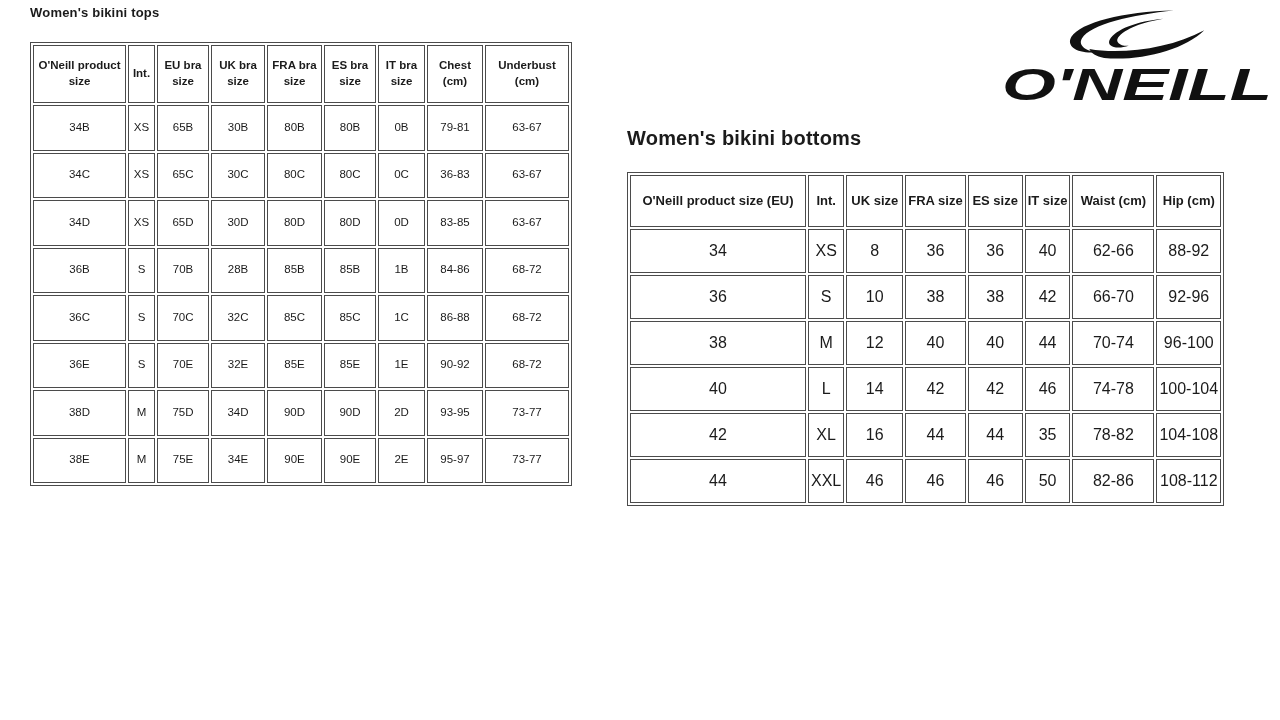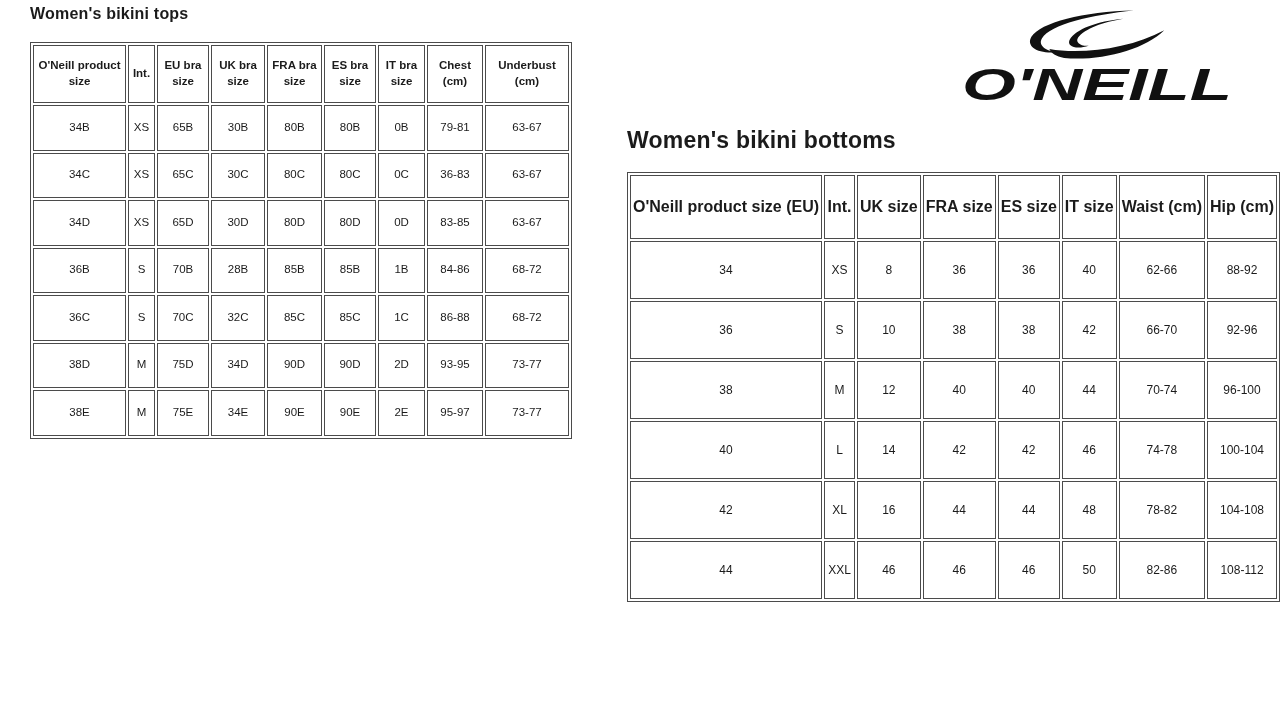--- a/index.html
+++ b/index.html
@@ -10,27 +10,27 @@
     overflow: hidden;
     background: #ffffff;
     font-family: "Liberation Sans", sans-serif;
     color: #1b1b1b;
   }
   .abs { position: absolute; }
 
   
   .tops-title {
     left: 30px; top: 5px;
-    font-size: 16px;
+    font-size: 13px;
     font-weight: bold;
     letter-spacing: 0.2px;
   }
   .bottoms-title {
     left: 627px; top: 127px;
-    font-size: 23px;
+    font-size: 20px;
     font-weight: bold;
     letter-spacing: 0.2px;
   }
 
   
   table.size-table {
     border-collapse: separate;
     border-spacing: 2px;
     border: 1px solid #4b4b4b;
     table-layout: fixed;
@@ -49,25 +49,25 @@
   }
   table.size-table th { font-weight: bold; }
 
   
   .tops-table { left: 30px; top: 42px; }
   .tops-table th { height: 58px; font-size: 11.5px; }
   .tops-table td { height: 45.5px; font-size: 11.5px; }
 
   
   .bottoms-table { left: 627px; top: 172px; }
-  .bottoms-table th { height: 64px; font-size: 16px; white-space: nowrap; }
-  .bottoms-table td { height: 58px; font-size: 12px; white-space: nowrap; }
-
-  
-  .logo-box { left: 960px; top: 8px; width: 275px; height: 100px; }
+  .bottoms-table th { height: 52px; font-size: 13px; white-space: nowrap; }
+  .bottoms-table td { height: 44px; font-size: 16px; white-space: nowrap; }
+
+  
+  .logo-box { left: 1000px; top: 8px; width: 275px; height: 100px; }
 </style>
 </head>
 <body>
 
 <div class="abs tops-title">Women's bikini tops</div>
 
 <table class="abs size-table tops-table">
   <colgroup>
     <col style="width:93px">
       <col style="width:27px">
@@ -142,20 +142,31 @@
         <td>S</td>
         <td>70C</td>
         <td>32C</td>
         <td>85C</td>
         <td>85C</td>
         <td>1C</td>
         <td>86-88</td>
         <td>68-72</td>
       </tr>
       <tr>
+        <td>36E</td>
+        <td>S</td>
+        <td>70E</td>
+        <td>32E</td>
+        <td>85E</td>
+        <td>85E</td>
+        <td>1E</td>
+        <td>90-92</td>
+        <td>68-72</td>
+      </tr>
+      <tr>
         <td>38D</td>
         <td>M</td>
         <td>75D</td>
         <td>34D</td>
         <td>90D</td>
         <td>90D</td>
         <td>2D</td>
         <td>93-95</td>
         <td>73-77</td>
       </tr>
@@ -249,21 +260,21 @@
         <td>46</td>
         <td>74-78</td>
         <td>100-104</td>
       </tr>
       <tr>
         <td>42</td>
         <td>XL</td>
         <td>16</td>
         <td>44</td>
         <td>44</td>
-        <td>48</td>
+        <td>35</td>
         <td>78-82</td>
         <td>104-108</td>
       </tr>
       <tr>
         <td>44</td>
         <td>XXL</td>
         <td>46</td>
         <td>46</td>
         <td>46</td>
         <td>50</td>

